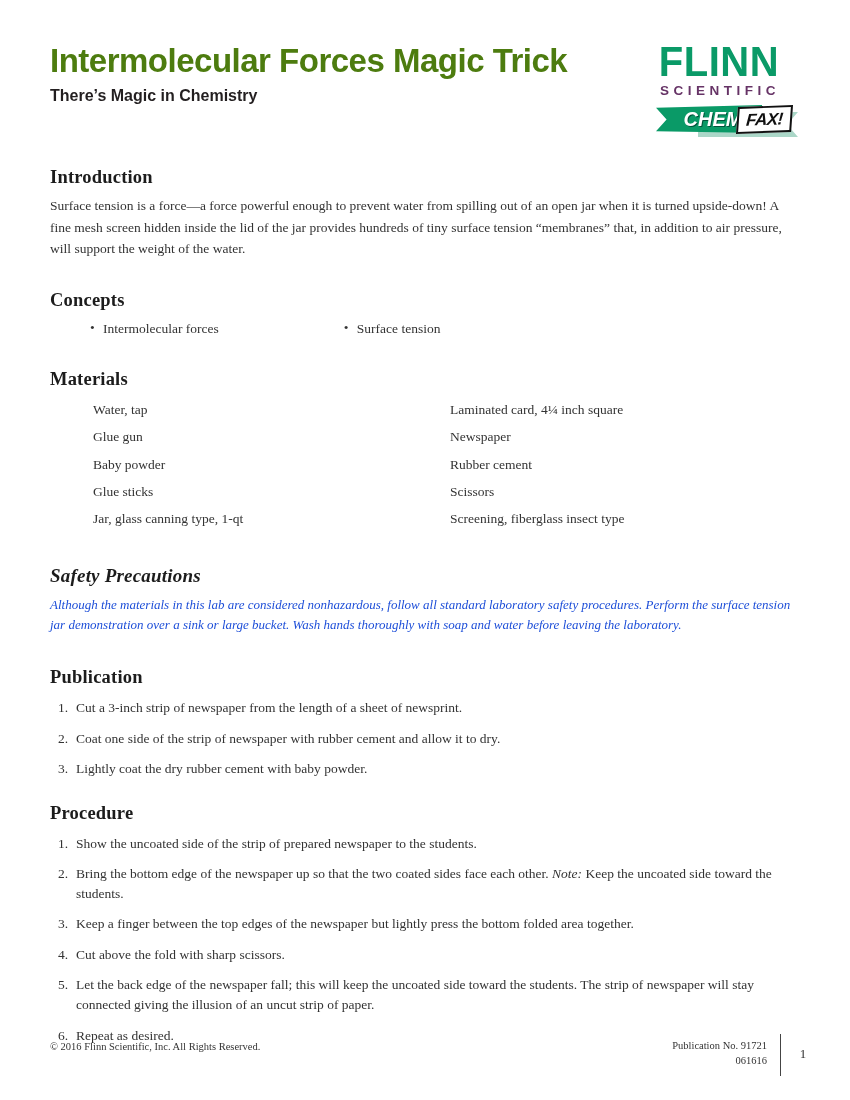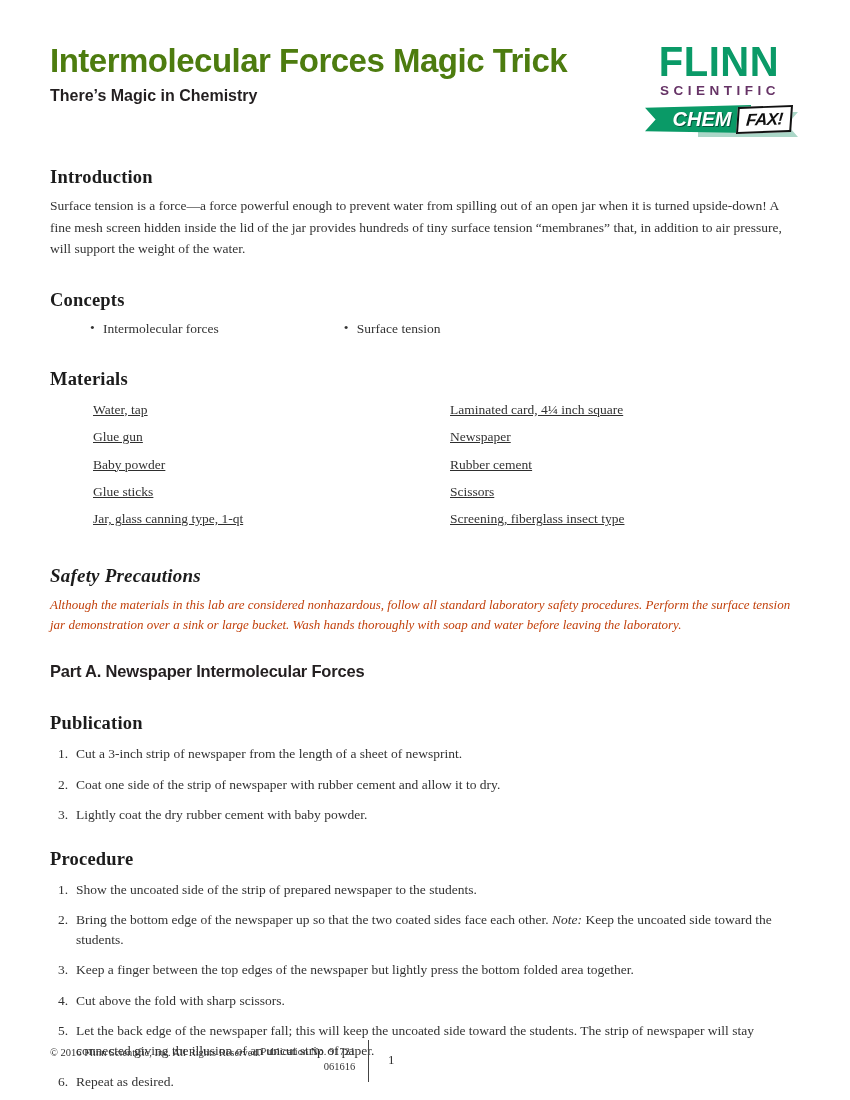--- a/index.html
+++ b/index.html
@@ -42,21 +42,21 @@
     font-weight:700; font-size:13.5px; color:#663366;
     letter-spacing:4.5px; margin-top:3px; margin-left:2px;
   }
   .chemfax { position:relative; height:38px; margin-top:5px; }
   .ribbon-shadow {
     position:absolute; left:58px; top:9px; width:100px; height:25px;
     background:#abd7c8;
     clip-path:polygon(0 0, 100% 0, 89% 50%, 100% 100%, 0 100%);
   }
   .ribbon-green {
-    position:absolute; left:5px; top:2px; width:106px; height:28px;
+    position:absolute; left:16px; top:2px; width:106px; height:28px;
     background:#0a9a67;
     clip-path:polygon(0 10%, 100% 0, 100% 100%, 0 94%, 10% 52%);
     display:flex; align-items:center; justify-content:center;
   }
   .chem-text {
     font-family:"Liberation Sans", sans-serif;
     font-weight:700; font-style:italic; font-size:20px;
     color:#ffffff; margin-left:8px; letter-spacing:0;
     text-shadow:1px 1px 0 #00543a;
   }
@@ -83,33 +83,33 @@
   .intro-heading { margin-top:26px; }
   .intro-body { margin-top:7px; max-width:740px; }
 
   .concepts-heading { margin-top:30px; }
   .concepts-list { list-style:none; display:flex; margin-top:10px; margin-left:40px; }
   .concepts-list li { font-size:13.5px; color:#333333; position:relative; padding-left:13px; }
   .concepts-list li + li { margin-left:125px; }
   .concepts-list li::before { content:"\2022"; position:absolute; left:0; top:-1px; }
 
   .materials-heading { margin-top:32px; }
-  .materials-grid { display:flex; margin-top:12px;text-decoration:underline; }
+  .materials-grid { display:flex; margin-top:12px; }
   .materials-col { list-style:none; }
   .materials-col.left { margin-left:43px; width:357px; }
   .materials-col.right { }
   .materials-col li { font-size:13.5px; color:#333333; margin-bottom:10.5px; line-height:1.25; }
 
   .safety-heading {
     margin-top:26px;
     font-style:italic; font-size:19px;
   }
   .safety-body {
     margin-top:8px; font-style:italic; font-size:13px; line-height:1.55;
-    color:#c2410c; max-width:745px;
+    color:#1d4ed8; max-width:745px;
   }
 
   .part-heading {
     font-family:"Liberation Sans", sans-serif;
     font-weight:600; font-size:16.5px; color:#231f20;
     margin-top:27px; letter-spacing:-0.2px;
   }
 
   .prep-heading { margin-top:32px; }
   .proc-heading { margin-top:24px; }
@@ -122,22 +122,22 @@
     max-width:730px;
   }
   ol.steps li::before {
     content:counter(step) "."; position:absolute; left:0; top:0;
     color:#333333;
   }
   ol.steps li em { font-style:italic; }
 
   
   .footer {
-    position:absolute; left:50px; right:38px; bottom:18px;
-    display:flex; align-items:flex-start;margin-top:43px;
+    position:absolute; left:50px; right:38px; bottom:24px;
+    display:flex; justify-content:space-between; align-items:flex-start;margin-top:43px;
   }
   .footer-copyright { font-size:10.5px; color:#333333; margin-top:7px; }
   .footer-right { display:flex; align-items:stretch; }
   .footer-pub { text-align:right; font-size:10.5px; line-height:1.45; color:#333333; margin-top:4px; }
   .footer-divider { width:1px; background:#444444; margin:0 13px; height:42px; }
   .footer-page { font-size:13px; color:#333333; margin-top:12px; width:18px; text-align:center; }
 </style>
 </head>
 <body>
 
@@ -187,21 +187,20 @@
           <li>Newspaper</li>
           <li>Rubber cement</li>
           <li>Scissors</li>
           <li>Screening, fiberglass insect type</li>
         </ul>
     </div>
 
     <div class="section-heading safety-heading">Safety Precautions</div>
     <p class="safety-body">Although the materials in this lab are considered nonhazardous, follow all standard laboratory safety procedures. Perform the surface tension jar demonstration over a sink or large bucket. Wash hands thoroughly with soap and water before leaving the laboratory.</p>
 
-    <div class="part-heading">Part A. Newspaper Intermolecular Forces</div>
 
     <div class="section-heading prep-heading">Publication</div>
     <ol class="steps">
         <li>Cut a 3-inch strip of newspaper from the length of a sheet of newsprint.</li>
         <li>Coat one side of the strip of newspaper with rubber cement and allow it to dry.</li>
         <li>Lightly coat the dry rubber cement with baby powder.</li>
       </ol>
 
     <div class="section-heading proc-heading">Procedure</div>
     <ol class="steps">

